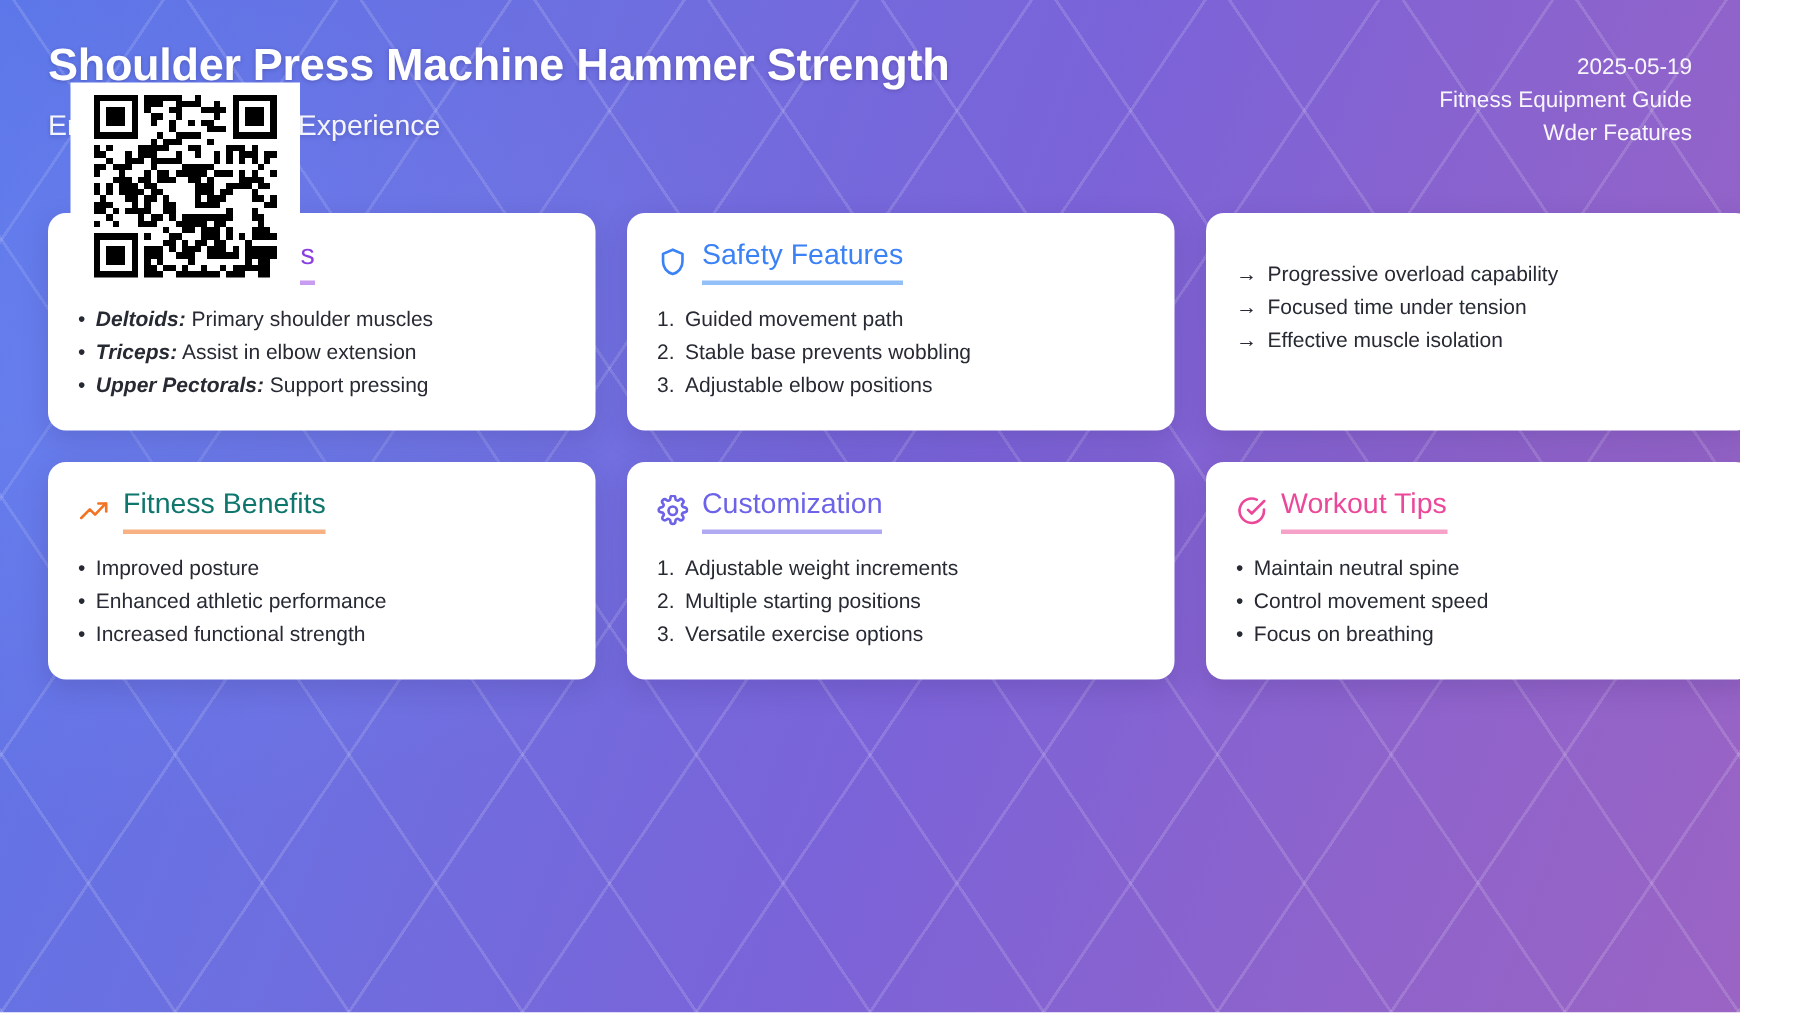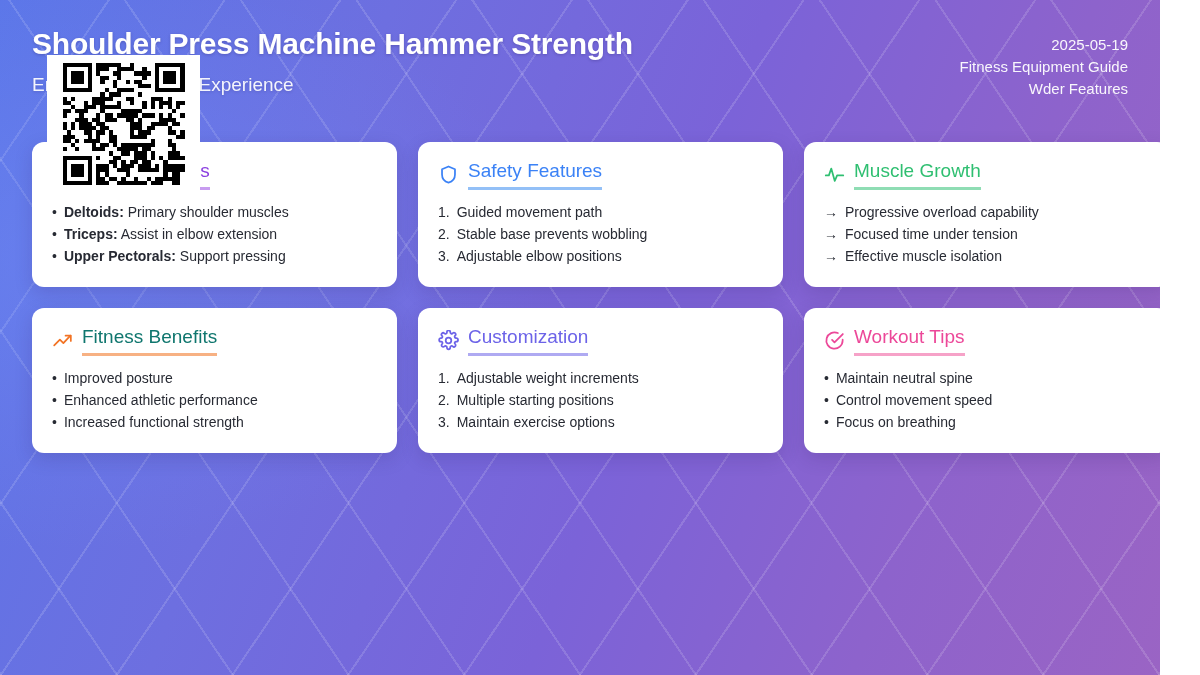--- a/index.html
+++ b/index.html
@@ -79,21 +79,21 @@
     border-bottom: 3px solid currentColor;
     display: inline-block;
   }
   .card-list { list-style: none; margin-top: 11px; }
   .card-list li {
     font-size: 14px; color: #272a33; line-height: 1.0;
     padding: 4px 0 4px 0;
     display: flex; gap: 7px; align-items: baseline;
   }
   .li-marker { flex: 0 0 auto; color: #272a33; }
-  .li-text b { font-weight: bold; }
+  .li-text b { font-weight: bold; font-style: italic; }
 
   
   .qr-panel {
     position: absolute;
     left: 47px; top: 55px;
     width: 153px; height: 138px;
     background: #ffffff;
     padding: 8px;
     display: flex; align-items: center; justify-content: center;
   }
@@ -158,26 +158,20 @@
             <span class="li-marker">2.</span>
             <span class="li-text"><span>Stable base prevents wobbling</span></span>
           </li>
           <li>
             <span class="li-marker">3.</span>
             <span class="li-text"><span>Adjustable elbow positions</span></span>
           </li>
         </ul>
       </div>
       <div class="card">
-        <div class="card-head">
-          <svg class="card-icon" viewBox="0 0 24 24">
-            <path fill="none" stroke="#2fbf71" stroke-width="2" stroke-linecap="round" stroke-linejoin="round" d="M2 13h3.6L8.3 5.2l4 14.2 2.7-6.4H22"></path>
-          </svg>
-          <div class="card-title" style="color: rgb(47, 191, 113); border-bottom-color: rgb(143, 221, 180);">Muscle Growth</div>
-        </div>
         <ul class="card-list">
           <li>
             <span class="li-marker">→</span>
             <span class="li-text"><span>Progressive overload capability</span></span>
           </li>
           <li>
             <span class="li-marker">→</span>
             <span class="li-text"><span>Focused time under tension</span></span>
           </li>
           <li>
@@ -221,21 +215,21 @@
           <li>
             <span class="li-marker">1.</span>
             <span class="li-text"><span>Adjustable weight increments</span></span>
           </li>
           <li>
             <span class="li-marker">2.</span>
             <span class="li-text"><span>Multiple starting positions</span></span>
           </li>
           <li>
             <span class="li-marker">3.</span>
-            <span class="li-text"><span>Maintain exercise options</span></span>
+            <span class="li-text"><span>Versatile exercise options</span></span>
           </li>
         </ul>
       </div>
       <div class="card">
         <div class="card-head">
           <svg class="card-icon" viewBox="0 0 24 24">
             <path fill="none" stroke="#ec4899" stroke-width="2" stroke-linecap="round" stroke-linejoin="round" d="M21.3 11.1v.9a9.3 9.3 0 1 1-5.5-8.5"></path>
             <path fill="none" stroke="#ec4899" stroke-width="2" stroke-linecap="round" stroke-linejoin="round" d="M21.5 4.6 12 14.1l-2.8-2.8"></path>
           </svg>
           <div class="card-title" style="color: rgb(236, 72, 153); border-bottom-color: rgb(246, 162, 200);">Workout Tips</div>

